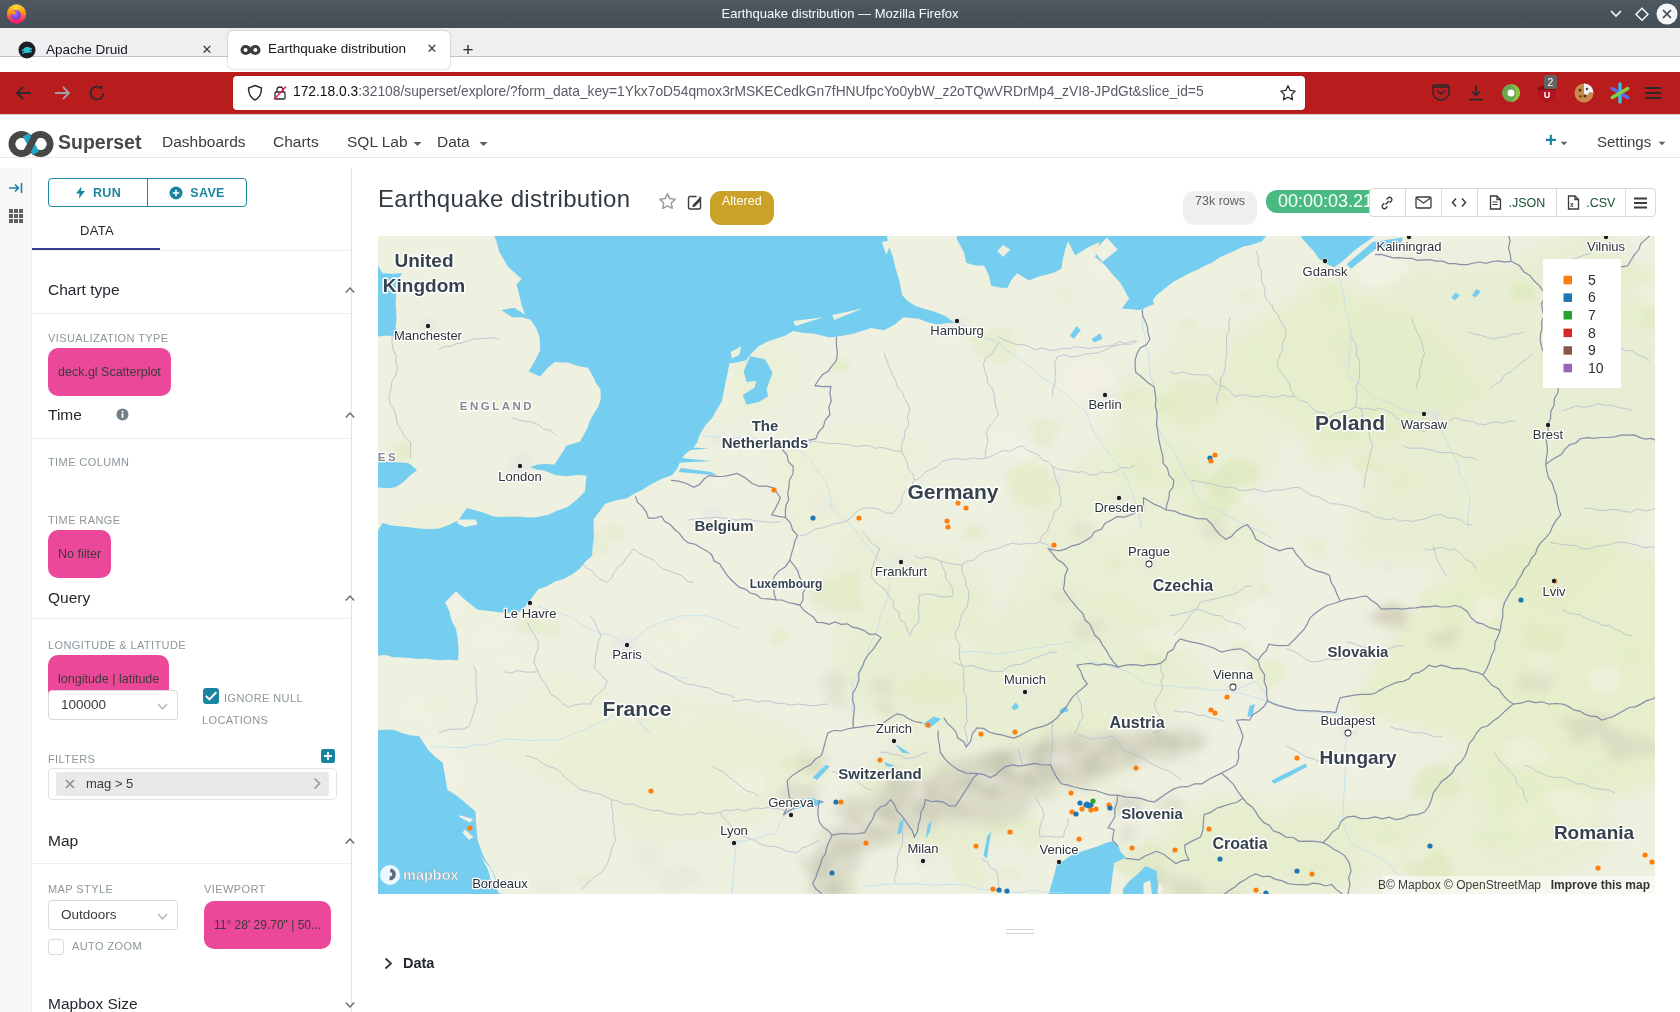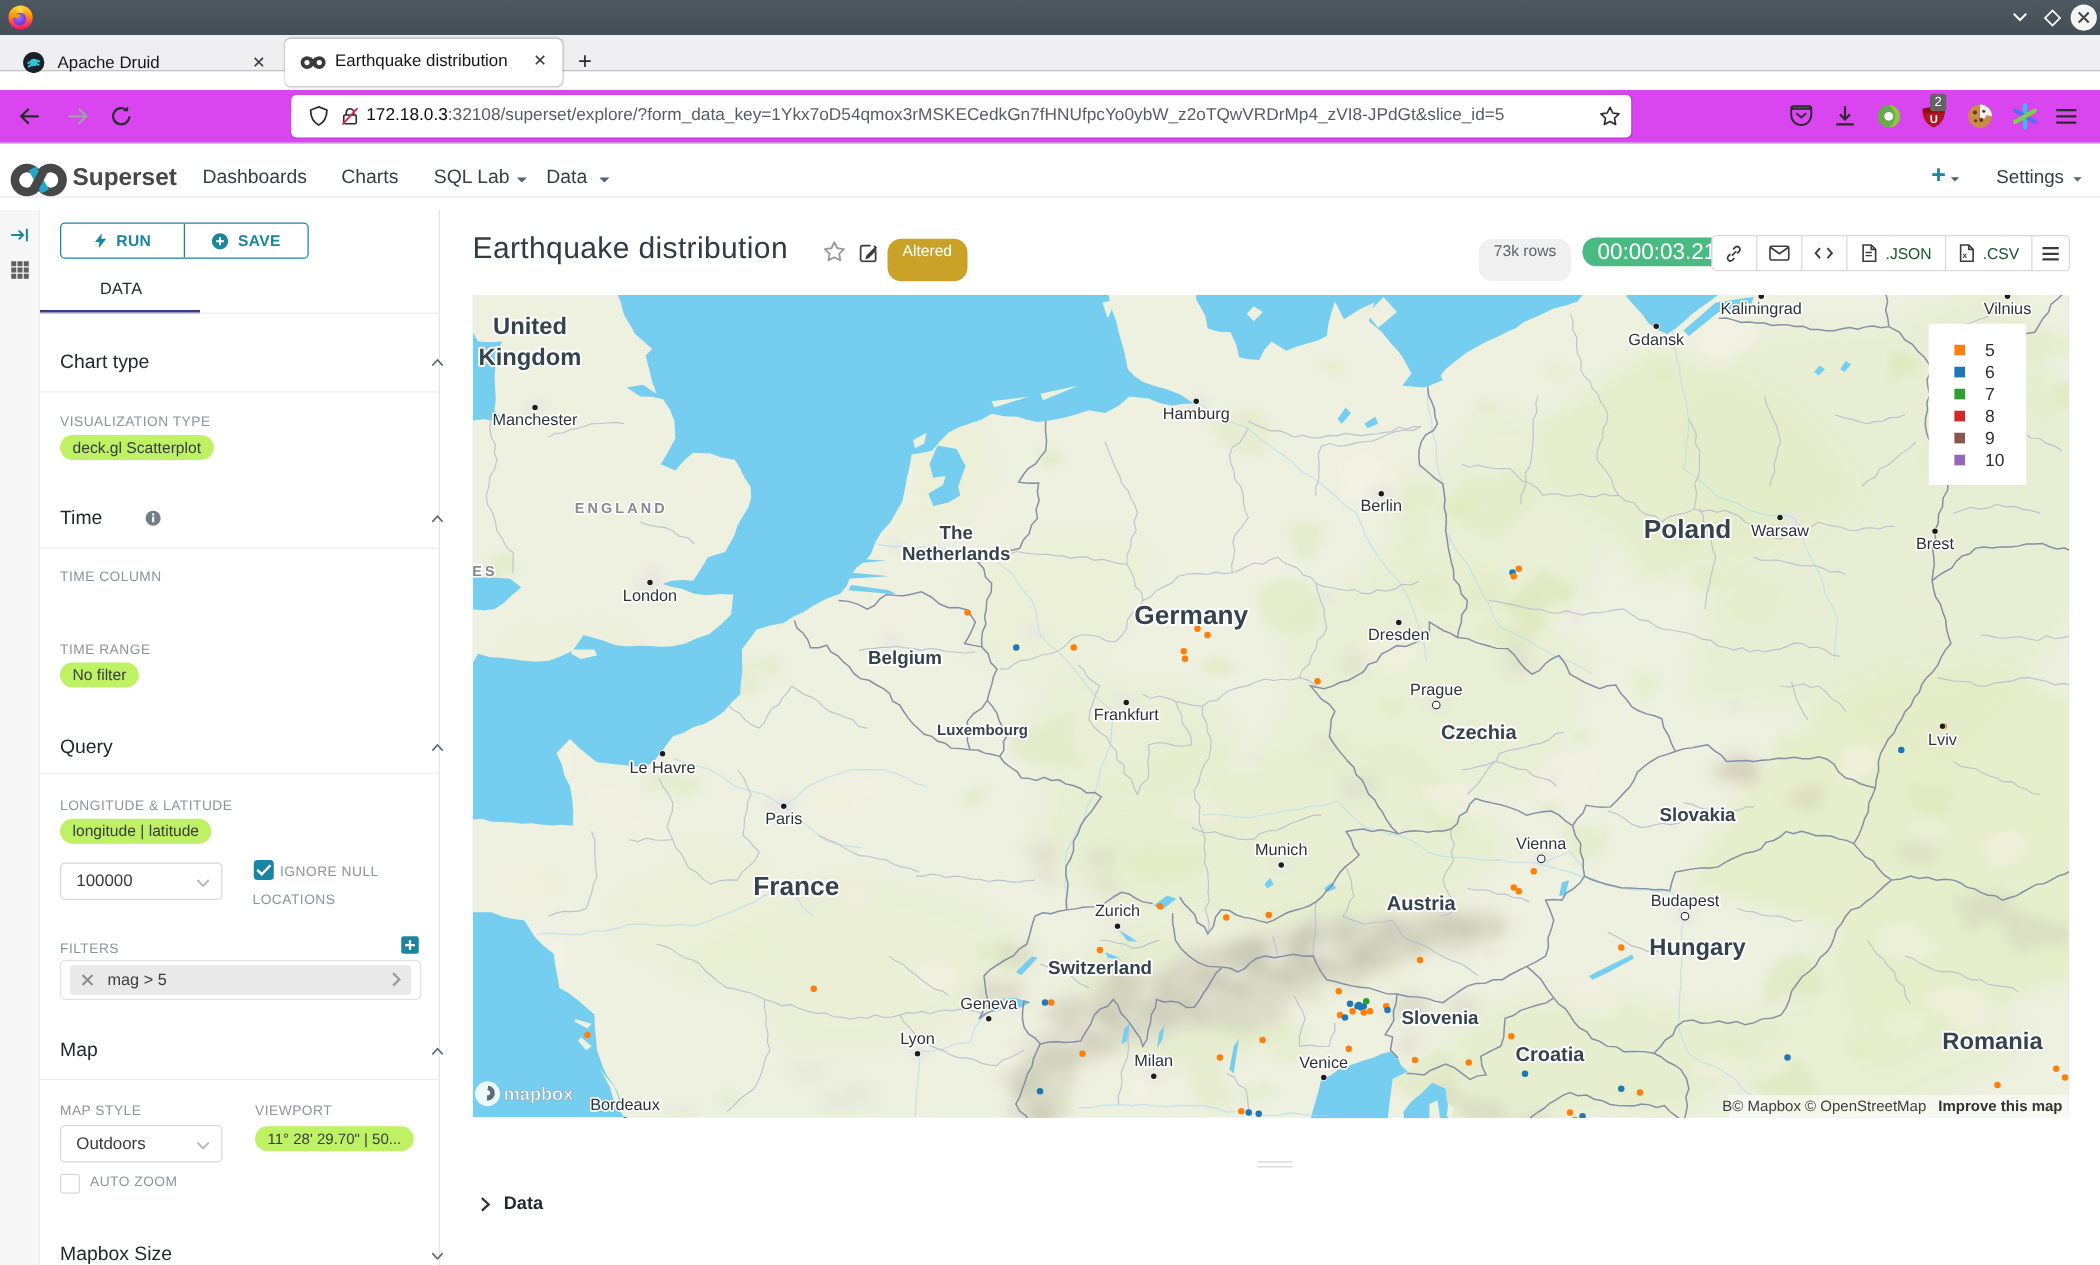--- a/index.html
+++ b/index.html
@@ -4,50 +4,51 @@
 html,body{width:1680px;height:1012px;overflow:hidden;font-family:"Liberation Sans",sans-serif;background:#fff}
 .abs{position:absolute}
 
 #titlebar{position:absolute;left:0;top:0;width:1680px;height:28px;background:linear-gradient(#4d5860,#434e56)}
 #titlebar .title{position:absolute;left:0;right:0;top:6px;text-align:center;color:#fbfbfe;font-size:13px}
 #tabbar{position:absolute;left:0;top:28px;width:1680px;height:29px;background:#efeff1;border-bottom:1px solid #c3c3c6}
 .tab-inactive{position:absolute;left:8px;top:4px;width:215px;height:36px;border-radius:4px;color:#15141a}
 .tab-active{position:absolute;left:228px;top:3px;width:222px;height:38px;background:#fff;border-radius:5px;box-shadow:0 0 2px rgba(0,0,0,.35)}
 .tabtxt{position:absolute;top:10px;font-size:13.5px;color:#15141a;white-space:nowrap}
 .tabx{position:absolute;top:9px;width:18px;height:18px;color:#3a3a40;font-size:13px;text-align:center;line-height:18px}
-#navrow{position:absolute;left:0;top:72px;width:1680px;height:43px;background:#d946ef;border-bottom:1px solid #d4d4d8}
+#navrow{position:absolute;left:0;top:72px;width:1680px;height:43px;background:#b91c1c;border-bottom:1px solid #d4d4d8}
 #urlbox{position:absolute;left:233px;top:4px;width:1072px;height:34px;background:#fff;border-radius:4px;box-shadow:0 0 1px rgba(0,0,0,.3)}
 #urltxt{position:absolute;left:60px;top:8px;font-size:13.8px;color:#5b5b66;white-space:nowrap;overflow:hidden;width:990px}
 #urltxt b{color:#0c0c0d;font-weight:normal}
 .navicon{position:absolute;top:9px;width:24px;height:24px}
 
 #ssheader{position:absolute;left:0;top:116px;width:1680px;height:42px;background:#fff;border-bottom:1px solid #e8e8e8}
 .navitem{position:absolute;top:17px;font-size:15.5px;color:#383e44}
 
 #leftstrip{position:absolute;left:0;top:168px;width:32px;height:844px;background:#f7f7f7;border-right:1px solid #ececec}
 #leftpanel{position:absolute;left:32px;top:168px;width:320px;height:844px;background:#fff;border-right:1px solid #e3e3e3}
 .seg{position:absolute;left:16px;top:10px;width:199px;height:29px;border:1px solid #1a85a0;border-radius:4px;display:flex}
 .seg div{flex:1;display:flex;align-items:center;justify-content:center;color:#1a85a0;font-weight:bold;font-size:12.5px;letter-spacing:.3px}
 .seg div:first-child{border-right:1px solid #1a85a0}
 .sechead{position:absolute;left:16px;font-size:15.5px;color:#23282e}
 .caret{position:absolute;width:10px;height:10px}
 .divider{position:absolute;left:0;width:320px;border-top:1px solid #ededed}
 .lbl{position:absolute;left:16px;font-size:11px;color:#8b969b;letter-spacing:.4px}
-.pill{position:absolute;background:#bef264;border-radius:10px;font-size:12.5px;color:#3b3b3b;padding:3px 10px;white-space:nowrap}
+.pill{position:absolute;background:#ec4899;border-radius:10px;font-size:12.5px;color:#3b3b3b;padding:17px 10px;white-space:nowrap}
 .selbox{position:absolute;left:16px;height:30px;border:1px solid #d9d9d9;border-radius:4px;background:#fff;font-size:13.5px;color:#3b3b3b}
 
 #maintitle{position:absolute;left:378px;top:185px;font-size:24px;color:#323b43;letter-spacing:.3px}
 .rpill{position:absolute;border-radius:11px;font-size:12.5px;height:34px;line-height:21px;padding:0 12px}
 #btngroup{position:absolute;left:1369px;top:188px;width:287px;height:29px;border:1px solid #d9d9d9;border-radius:4px;background:#fff;display:flex;align-items:center}
 #btngroup .bseg{height:100%;display:flex;align-items:center;justify-content:center;border-right:1px solid #d9d9d9;font-size:12.5px;color:#14532d}
 #map{position:absolute;left:378px;top:236px;width:1277px;height:658px;overflow:hidden}
 svg text{stroke-linecap:round}
 </style></head><body>
 
 <div id="titlebar">
+ <div class="title">Earthquake distribution — Mozilla Firefox</div>
  <svg class="abs" style="left:5px;top:2px" width="23" height="23" viewBox="0 0 23 23">
   <defs>
         <linearGradient id="fxg" x1="0" y1="0" x2="0" y2="1">
           <stop offset="0" stop-color="#ffd43b"></stop>
           <stop offset="0.4" stop-color="#ff980e"></stop>
           <stop offset="0.75" stop-color="#ff3b5c"></stop>
           <stop offset="1" stop-color="#f5156c"></stop>
         </linearGradient>
   <radialGradient id="fxp" cx="0.4" cy="0.35" r="0.75">
           <stop offset="0" stop-color="#ab71ff"></stop>

